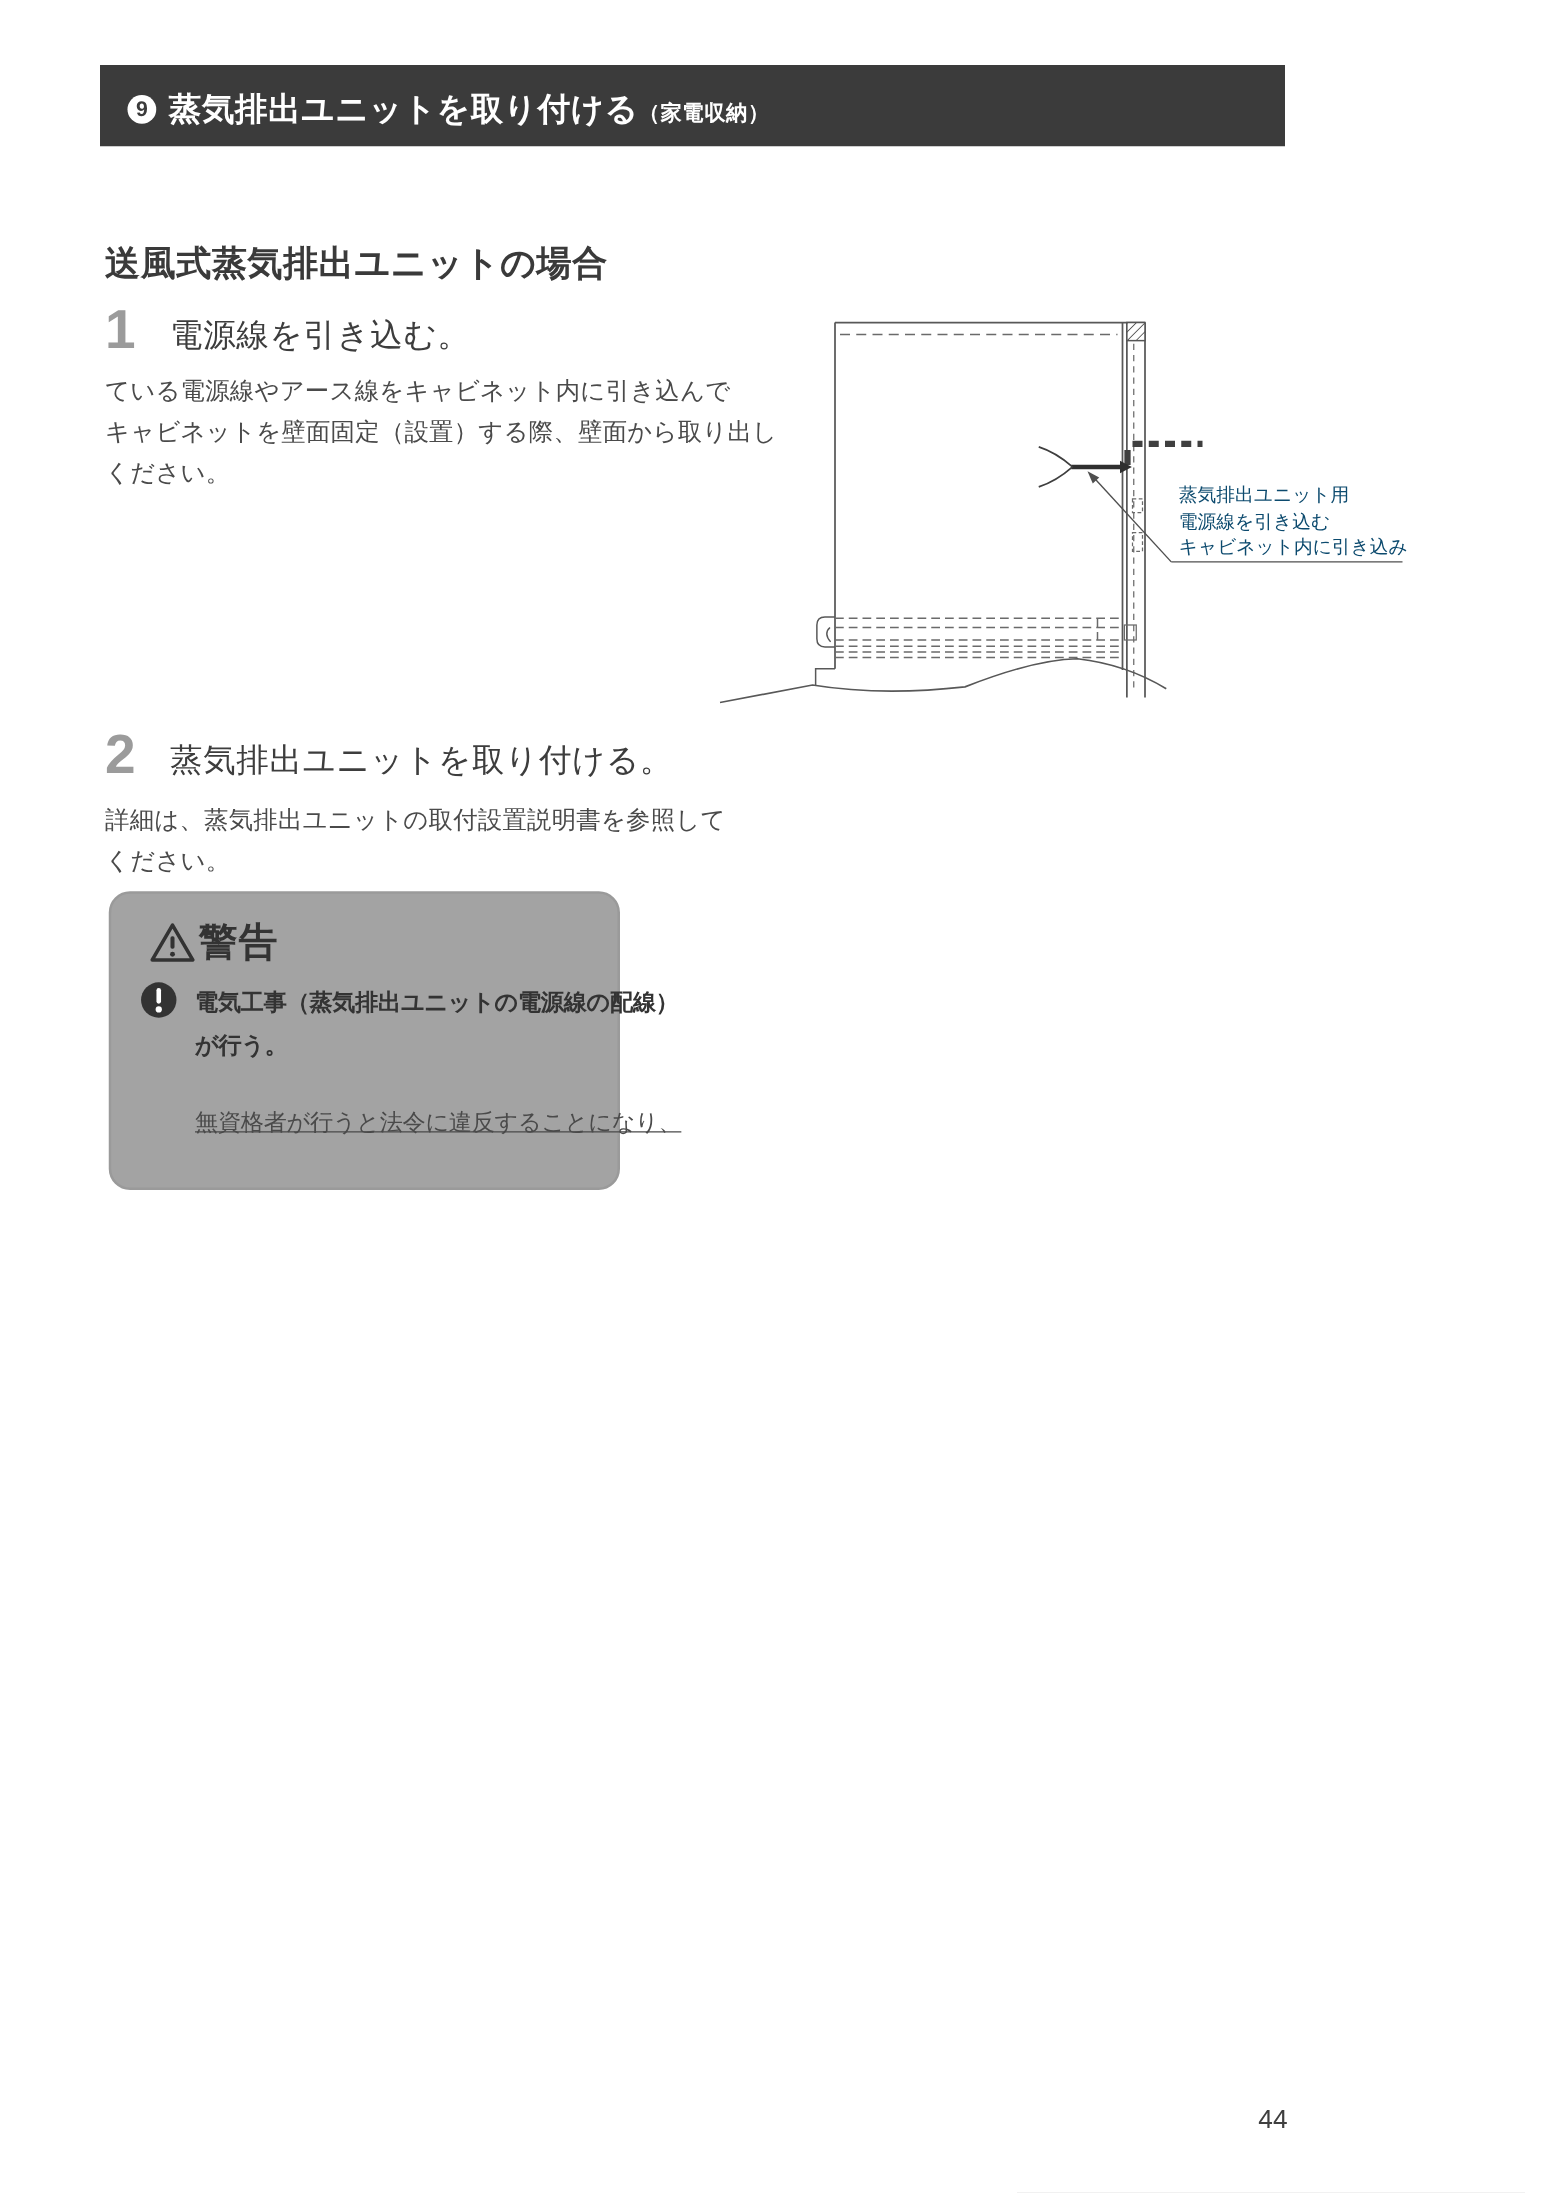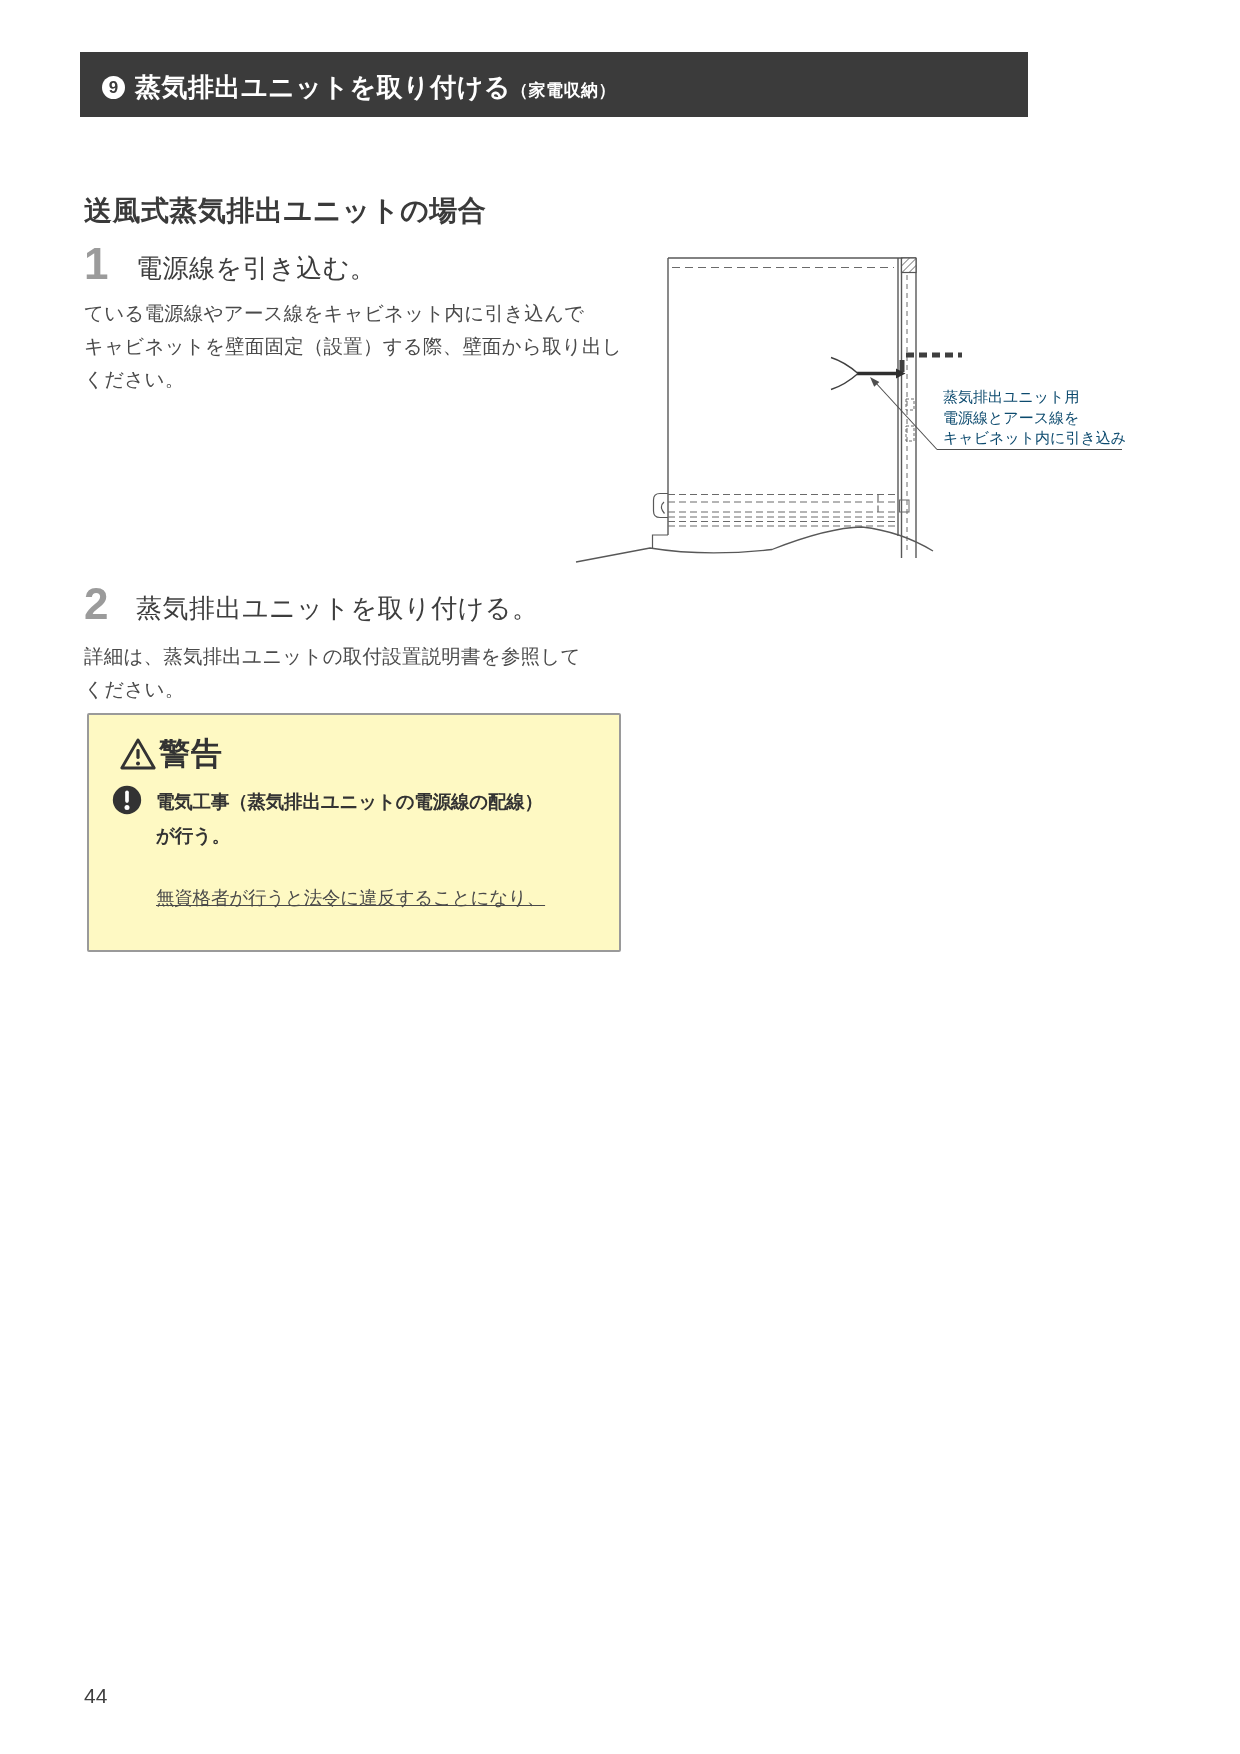--- a/index.html
+++ b/index.html
@@ -36,32 +36,32 @@
   .body1 { left:84px; top:297px; }
   .body2 { left:84px; top:640px; }
 
   
   .diagram-svg { left:560px; top:210px; }
   .callout { left:943px; top:387px; width:210px; }
   .callout p { font-size:15px; line-height:20.5px; color:#0c4a6e; white-space:nowrap; }
 
   
   .warn-box {
-    left:87px; top:713px; width:534px; height:239px;
-    border:2.5px solid #9a9a9a; border-radius:2px; background:#fef9c3;
+    left:87px; top:713px; width:409px; height:239px;
+    border:2.5px solid #9a9a9a; border-radius:17px; background:#a3a3a3;
   }
   .warn-head { position:absolute; left:31px; top:18px; display:flex; align-items:center; }
   .warn-title { font-size:31px; font-weight:bold; color:#333333; margin-left:3px; letter-spacing:1px; }
   .warn-icon-circle { position:absolute; left:23px; top:70px; }
   .warn-bold { position:absolute; left:67px; top:70px; }
   .warn-bold p { font-size:18.5px; font-weight:bold; line-height:34px; color:#333333; white-space:nowrap; letter-spacing:-0.2px; }
   .warn-normal { position:absolute; left:67px; top:167px; }
   .warn-normal p { font-size:18.5px; line-height:32px; color:#4a4a4a; white-space:nowrap; letter-spacing:-0.2px;text-decoration:underline; }
 
-  .page-number { left:84px; top:1684px; width:946px; text-align:left; font-size:21px; color:#3f3f3f; }
+  .page-number { left:84px; top:1684px; width:946px; text-align:right; font-size:21px; color:#3f3f3f; }
 </style>
 </head>
 <body>
 
 <div class="page">
 
   <div class="abs header">
     <span class="badge">9</span>
     <span class="header-title">蒸気排出ユニットを取り付ける</span>
     <span class="header-suffix">（家電収納）</span>
@@ -139,21 +139,21 @@
       <path d="M668,493.5 H660 Q653.5,493.5 653.5,500 V511 Q653.5,517.5 660,517.5 H668"></path>
       <path d="M664,502 C660.5,505 660.5,509 664.5,513.5"></path>
       <path d="M668,535 H652.5 V548.5"></path>
     </g>
 
     <path d="M576,562 L650,548 Q705,557 772,549.5 Q828,527.5 862,527 Q901,531.5 933,551" stroke="#585858" stroke-width="1.3" fill="none"></path>
   </svg>
 
   <div class="abs callout">
     <p>蒸気排出ユニット用</p>
-    <p>電源線とアース線を</p>
+    <p>電源線を引き込む</p>
     <p>キャビネット内に引き込み</p>
   </div>
 
   <div class="abs step-row step2-row">
     <span class="step-num">2</span>
     <span class="step-heading">蒸気排出ユニットを取り付ける。</span>
   </div>
   <div class="abs body-text body2">
     <p>詳細は、蒸気排出ユニットの取付設置説明書を参照して</p>
     <p>ください。</p>

